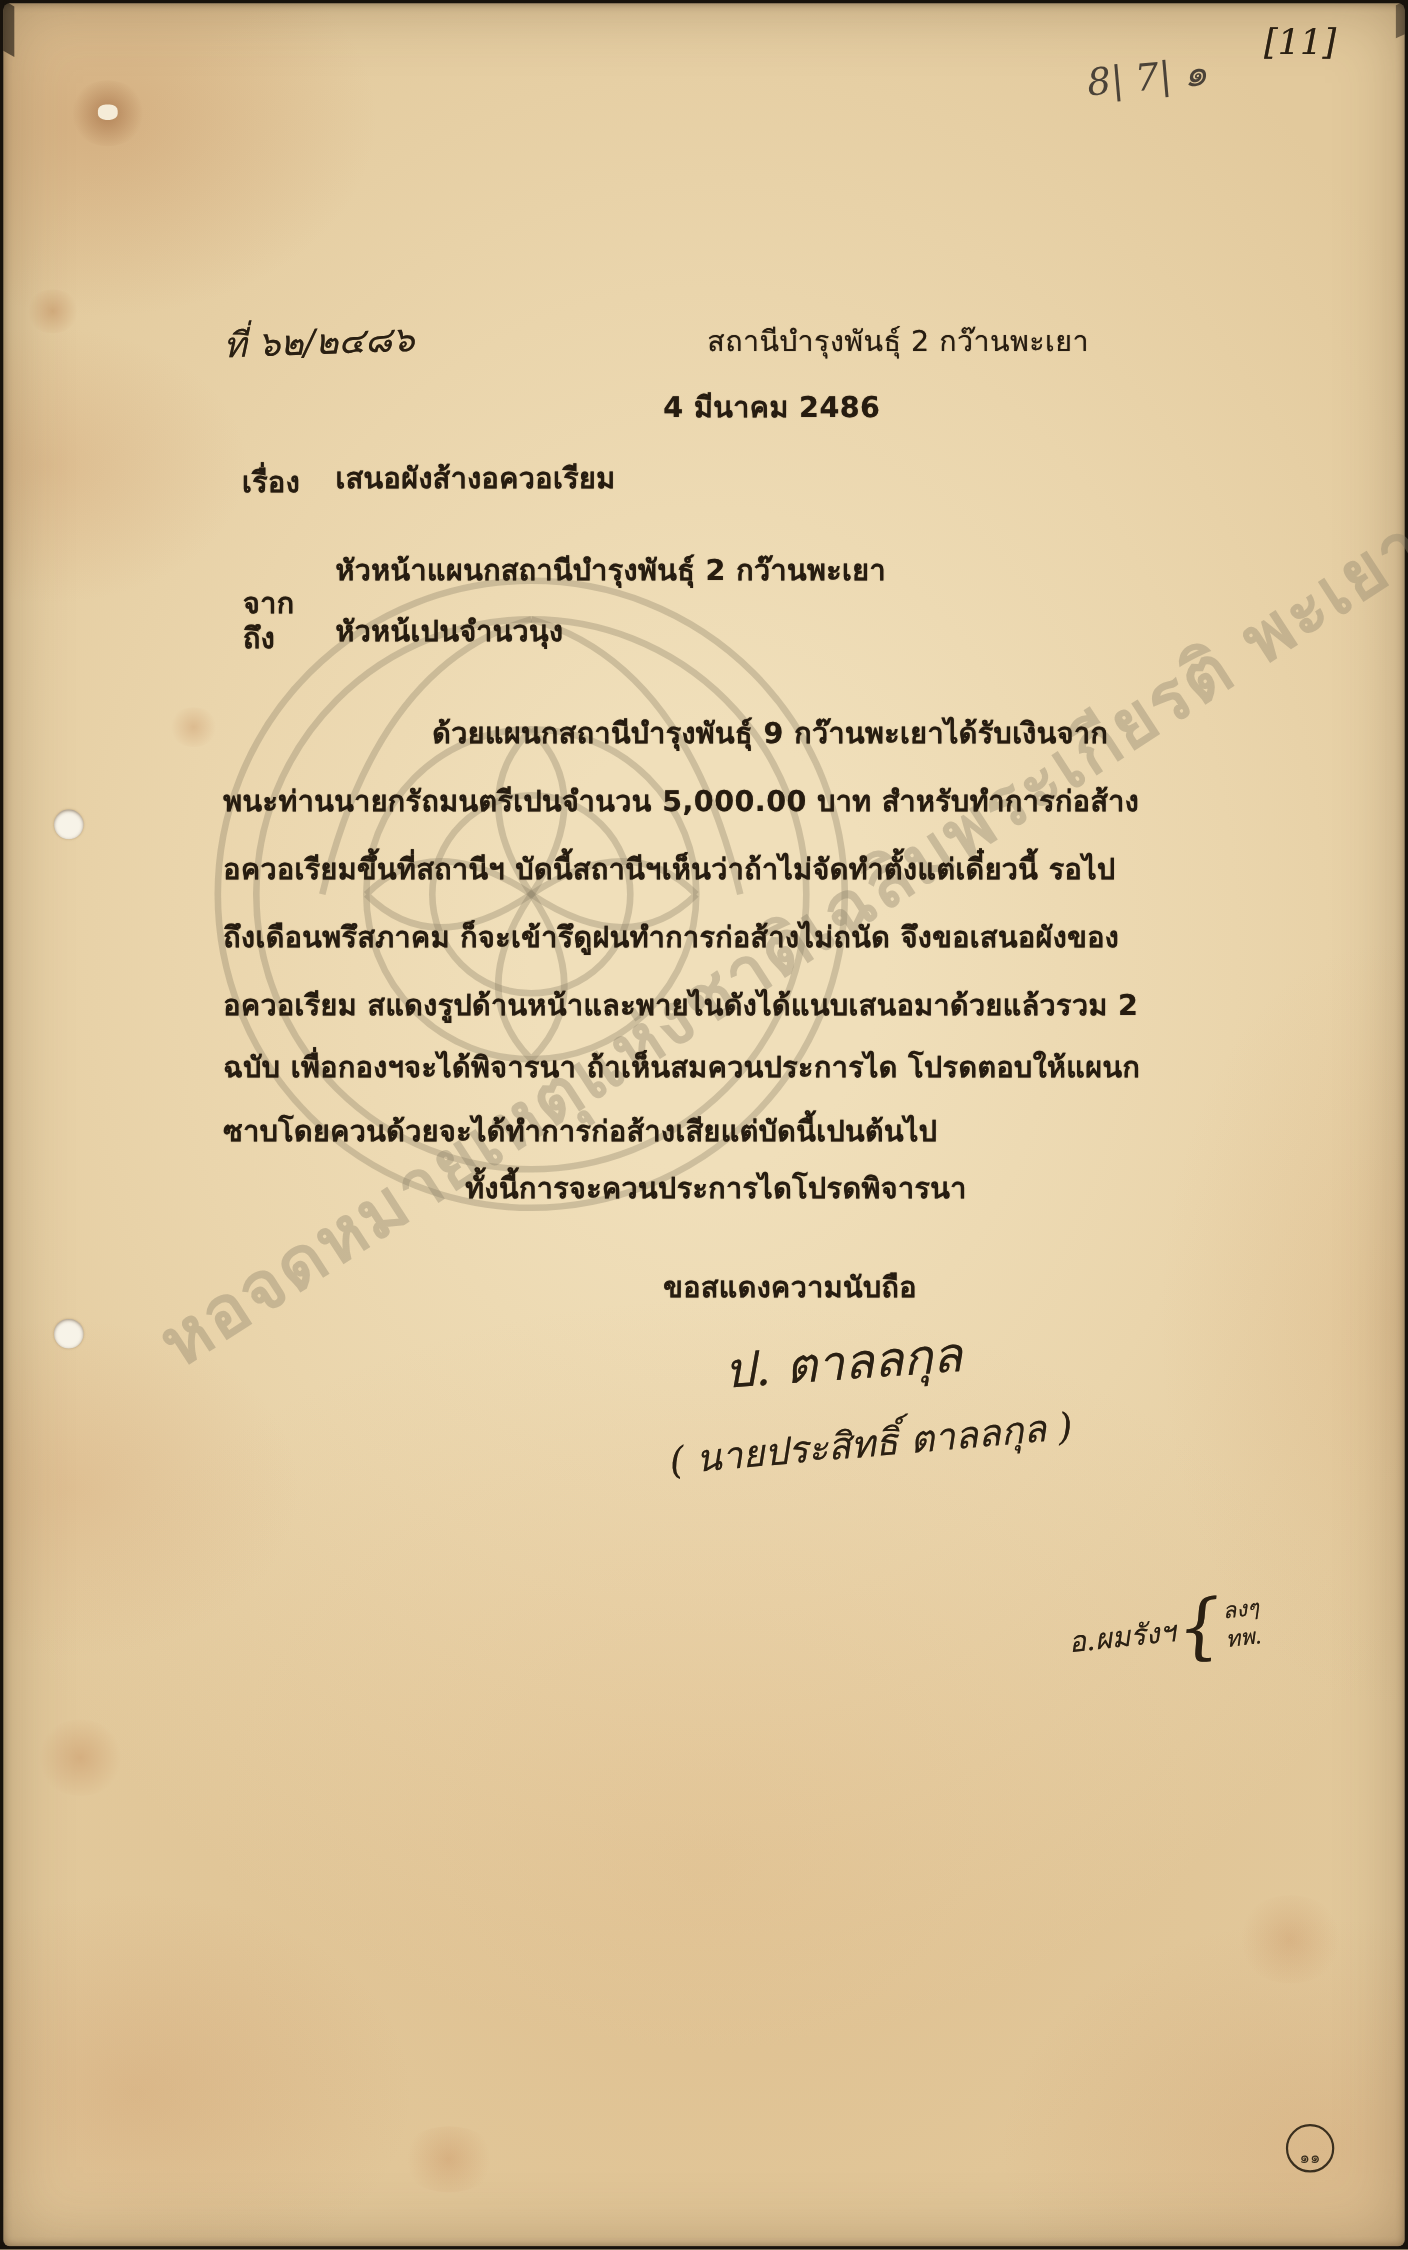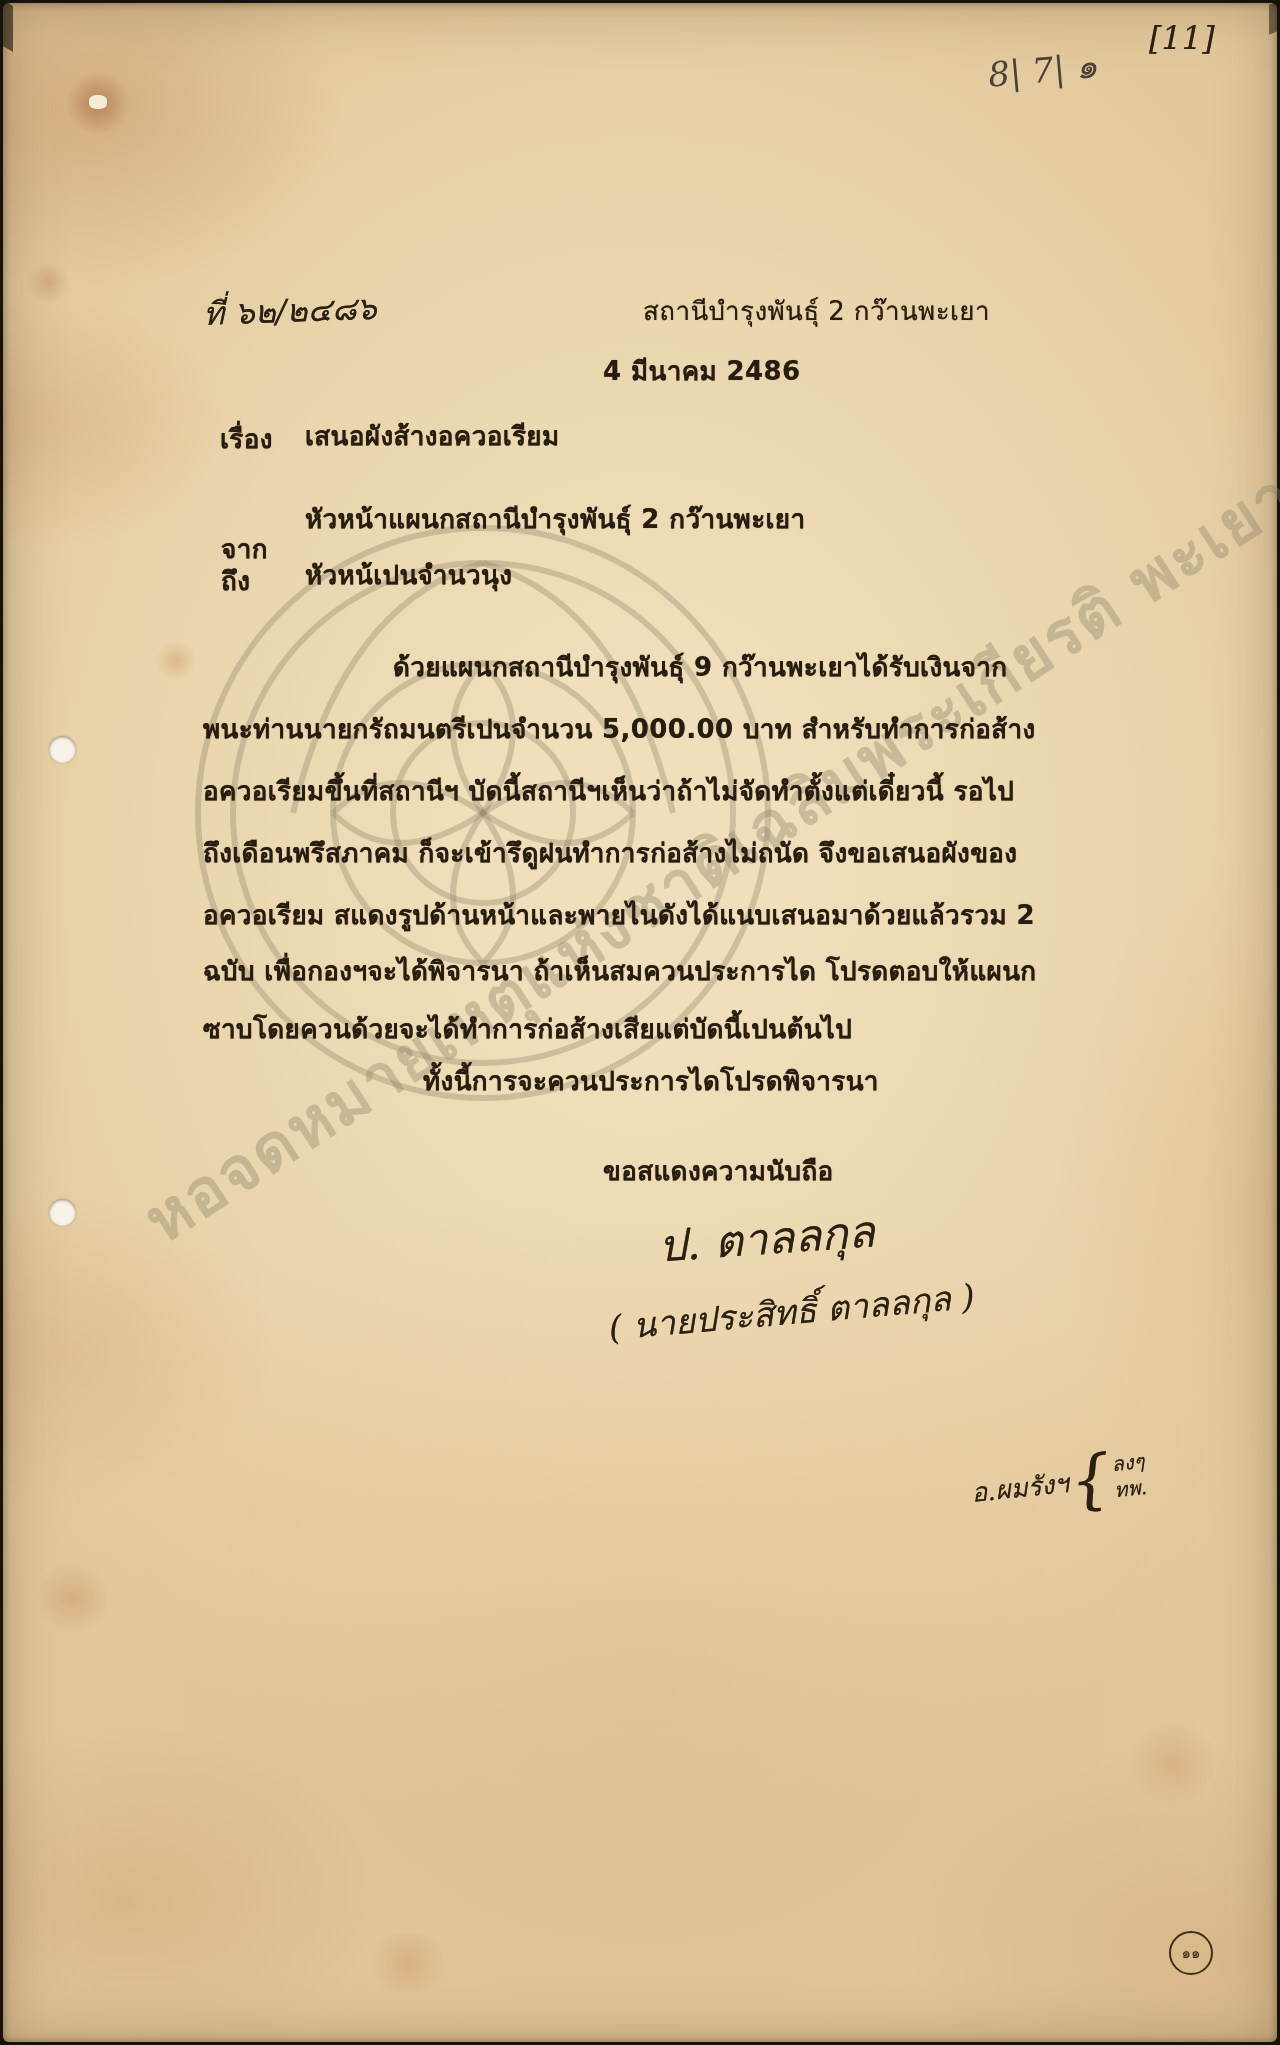--- a/index.html
+++ b/index.html
@@ -45,21 +45,21 @@
   .wmark-text{
     position:absolute;left:120px;top:1180px;width:900px;
     transform:rotate(-33deg);transform-origin:left top;
     font-size:64px;font-weight:bold;color:rgba(140,128,104,.38);
     letter-spacing:2px;white-space:nowrap;
     font-family:"DejaVu Serif", serif;
   }
   .page-circle{
     position:absolute;left:1166px;top:1928px;width:40px;height:40px;
     border:2px solid #3a2f1e;border-radius:50%;
-    display:flex;align-items:center;justify-content:center;
+    display:flex;align-items:flex-end;justify-content:center;
     color:#3a2f1e;font-size:15px;font-family:"DejaVu Serif", serif;
   }
   .side-note{
     position:absolute;left:968px;top:1448px;display:flex;align-items:center;
     transform:rotate(-6deg);color:#3b3226;
   }
   .side-note .nm{font-size:26px;}
   .side-note .brace{font-size:64px;font-weight:200;line-height:1;margin:0 2px;}
   .side-note .col{display:flex;flex-direction:column;font-size:20px;line-height:1.3;}
   .corner-dark{position:absolute;background:#17120c;pointer-events:none;}

